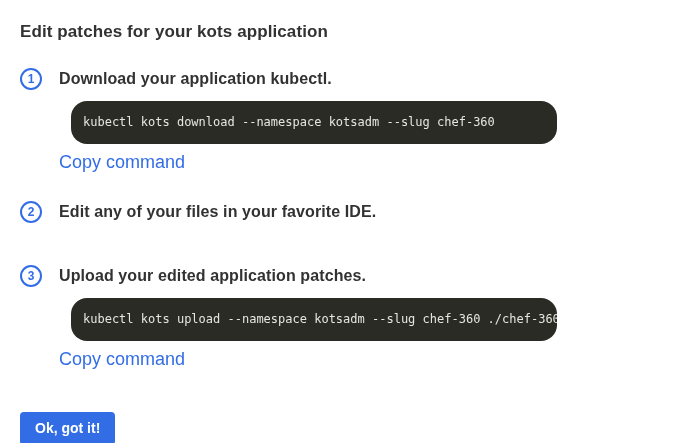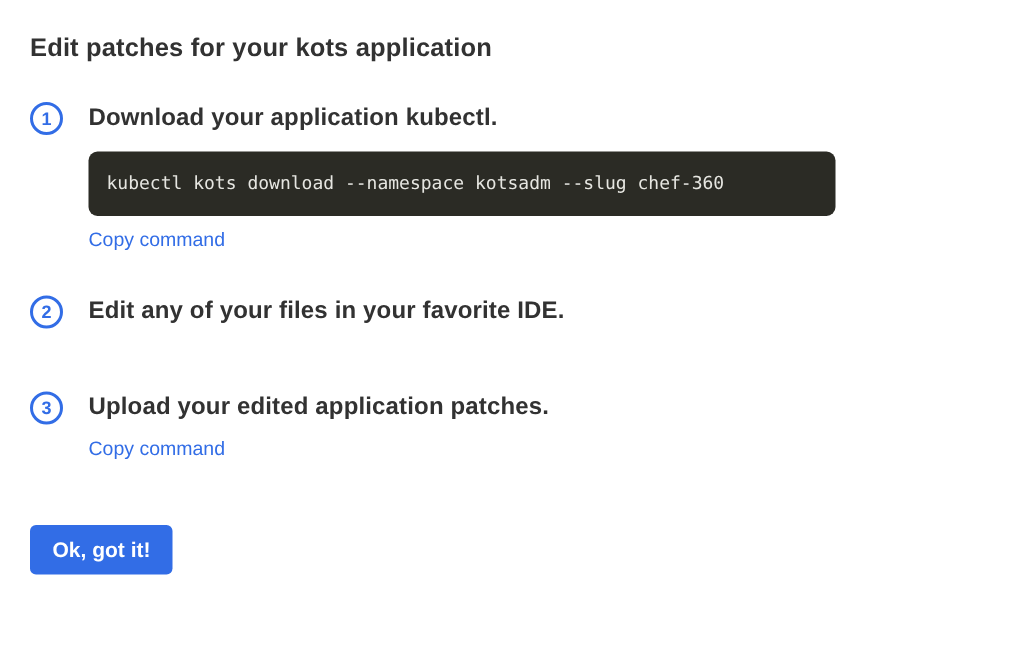--- a/index.html
+++ b/index.html
@@ -48,35 +48,36 @@
   .step-heading {
     font-size: 16px;
     font-weight: bold;
     color: var(--heading-text, #323232);
     line-height: 22px;
     letter-spacing: 0.1px;
   }
   .code-block {
     margin-top: 11px;
     background: var(--code-bg, #2b2b25);
-    border-radius: 6px;
+    border-radius: 16px;
     padding: 14px 12px 14px 12px;
     overflow: hidden;
+    margin-left: 12px;
   }
   .code-block pre {
     font-family: "DejaVu Sans Mono", monospace;
     font-size: 12px;
     line-height: 15px;
     color: #e6e6e1;
     white-space: pre;
   }
   .copy-link {
     display: inline-block;
     margin-top: 8px;
-    font-size: 13px;
+    font-size: 18px;
     color: var(--accent-blue, #326de6);
     text-decoration: none;
     cursor: pointer;
   }
   .ok-button {
     display: inline-block;
     background: var(--accent-blue, #326de6);
     color: #ffffff;
     font-family: "Liberation Sans", sans-serif;
     font-size: 14px;
@@ -116,19 +117,22 @@
       <div class="step-heading">Edit any of your files in your favorite IDE.</div>
     </div>
   </div>
 
   <div class="step step-3">
     <div class="step-circle">
       <span>3</span>
     </div>
     <div class="step-body">
       <div class="step-heading">Upload your edited application patches.</div>
+      <div class="code-block">
+        <pre>kubectl kots upload --namespace kotsadm --slug chef-360 ./chef-360</pre>
+      </div>
       <a class="copy-link">Copy command</a>
     </div>
   </div>
 
   <button class="ok-button">Ok, got it!</button>
 
 </div>
 
 </body></html>

